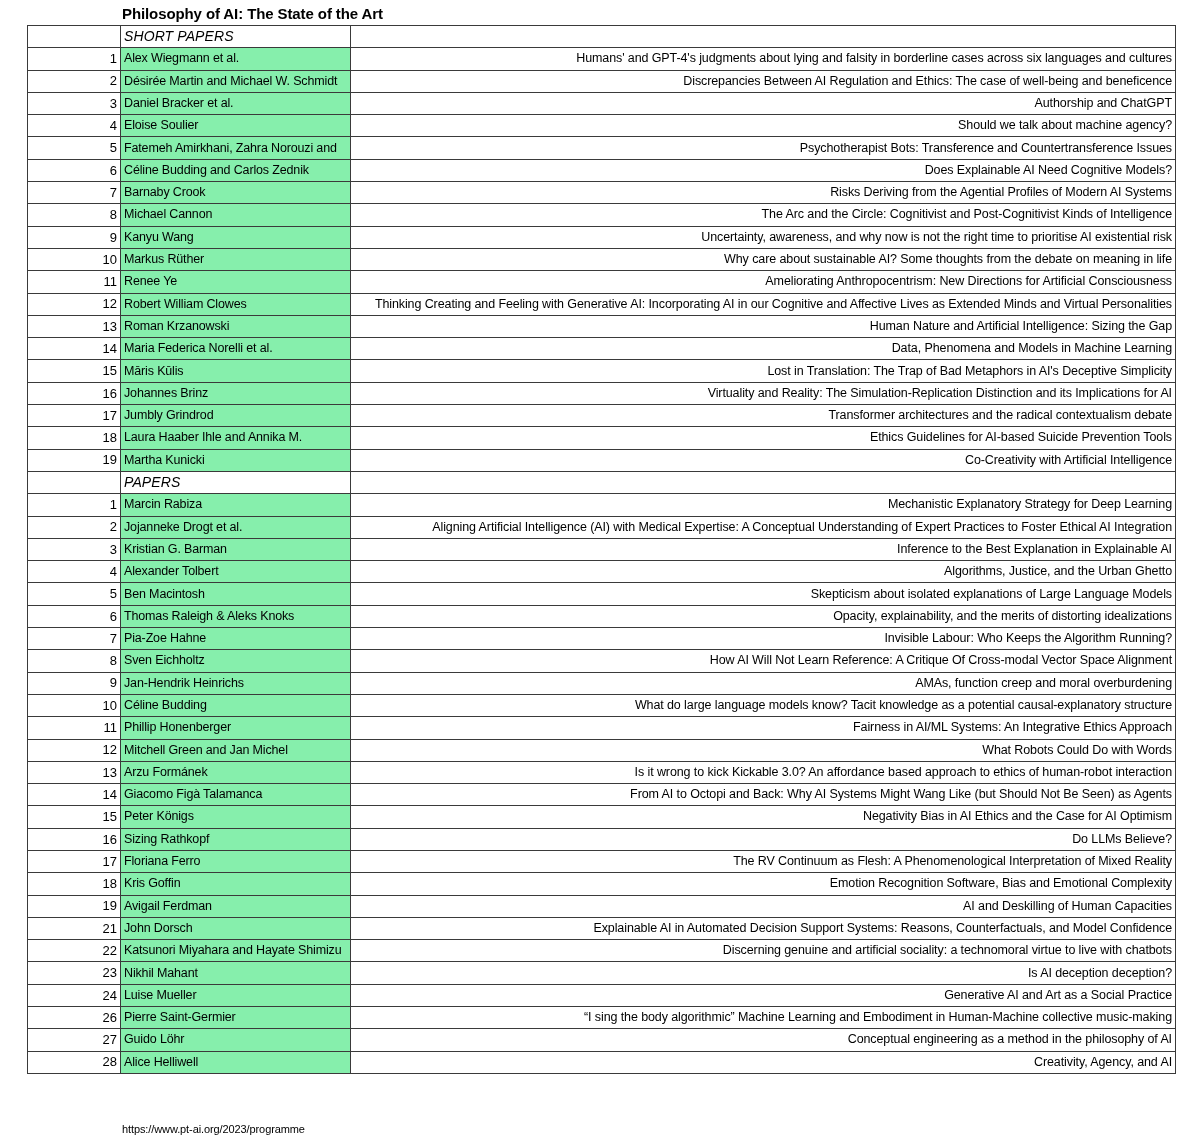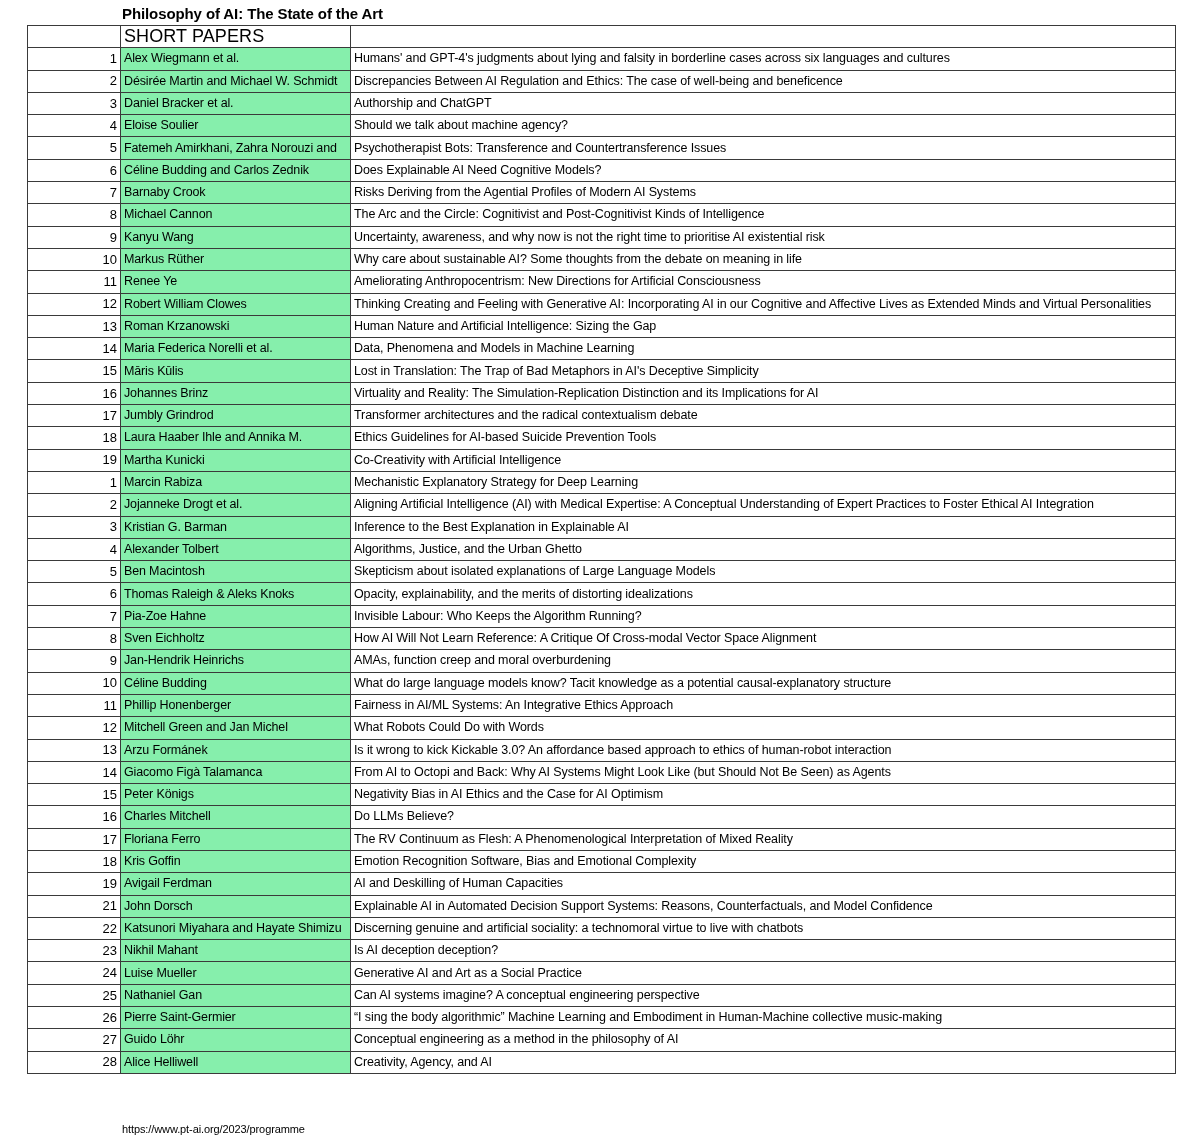--- a/index.html
+++ b/index.html
@@ -56,28 +56,30 @@
     font-size: 13px;
     background: #ffffff;
   }
   td.auth {
     background: #86efac;
     letter-spacing: -0.15px;
   }
   td.title {
     background: #ffffff;
     letter-spacing: -0.1px;
+    text-align: right;
   }
   tr.section td.auth,
   tr.section td.title {
     background: #ffffff;
   }
   tr.section td.auth {
-    font-size: 18px;
+    font-size: 14px;
     letter-spacing: 0.1px;
+    font-style: italic;
   }
   tr.section td.num {
     background: #ffffff;
   }
   .footer-url {
     position: absolute;
     left: 122px;
     top: 1123px;
     font-size: 11px;
     letter-spacing: -0.1px;
@@ -191,20 +193,25 @@
         <tr>
           <td class="num">18</td>
           <td class="auth">Laura Haaber Ihle and Annika M.</td>
           <td class="title">Ethics Guidelines for AI-based Suicide Prevention Tools</td>
         </tr>
         <tr>
           <td class="num">19</td>
           <td class="auth">Martha Kunicki</td>
           <td class="title">Co-Creativity with Artificial Intelligence</td>
         </tr>
+        <tr class="section">
+          <td class="num"></td>
+          <td class="auth">PAPERS</td>
+          <td class="title"></td>
+        </tr>
         <tr>
           <td class="num">1</td>
           <td class="auth">Marcin Rabiza</td>
           <td class="title">Mechanistic Explanatory Strategy for Deep Learning</td>
         </tr>
         <tr>
           <td class="num">2</td>
           <td class="auth">Jojanneke Drogt et al.</td>
           <td class="title">Aligning Artificial Intelligence (AI) with Medical Expertise: A Conceptual Understanding of Expert Practices to Foster Ethical AI Integration</td>
         </tr>
@@ -259,30 +266,30 @@
           <td class="title">What Robots Could Do with Words</td>
         </tr>
         <tr>
           <td class="num">13</td>
           <td class="auth">Arzu Formánek</td>
           <td class="title">Is it wrong to kick Kickable 3.0? An affordance based approach to ethics of human-robot interaction</td>
         </tr>
         <tr>
           <td class="num">14</td>
           <td class="auth">Giacomo Figà Talamanca</td>
-          <td class="title">From AI to Octopi and Back: Why AI Systems Might Look Like (but Should Not Be Seen) as Agents</td>
+          <td class="title">From AI to Octopi and Back: Why AI Systems Might Wang Like (but Should Not Be Seen) as Agents</td>
         </tr>
         <tr>
           <td class="num">15</td>
           <td class="auth">Peter Königs</td>
           <td class="title">Negativity Bias in AI Ethics and the Case for AI Optimism</td>
         </tr>
         <tr>
           <td class="num">16</td>
-          <td class="auth">Charles Mitchell</td>
+          <td class="auth">Sizing Rathkopf</td>
           <td class="title">Do LLMs Believe?</td>
         </tr>
         <tr>
           <td class="num">17</td>
           <td class="auth">Floriana Ferro</td>
           <td class="title">The RV Continuum as Flesh: A Phenomenological Interpretation of Mixed Reality</td>
         </tr>
         <tr>
           <td class="num">18</td>
           <td class="auth">Kris Goffin</td>
@@ -307,25 +314,20 @@
           <td class="num">23</td>
           <td class="auth">Nikhil Mahant</td>
           <td class="title">Is AI deception deception?</td>
         </tr>
         <tr>
           <td class="num">24</td>
           <td class="auth">Luise Mueller</td>
           <td class="title">Generative AI and Art as a Social Practice</td>
         </tr>
         <tr>
-          <td class="num">25</td>
-          <td class="auth">Nathaniel Gan</td>
-          <td class="title">Can AI systems imagine? A conceptual engineering perspective</td>
-        </tr>
-        <tr>
           <td class="num">26</td>
           <td class="auth">Pierre Saint-Germier</td>
           <td class="title">“I sing the body algorithmic” Machine Learning and Embodiment in Human-Machine collective music-making</td>
         </tr>
         <tr>
           <td class="num">27</td>
           <td class="auth">Guido Löhr</td>
           <td class="title">Conceptual engineering as a method in the philosophy of AI</td>
         </tr>
         <tr>

